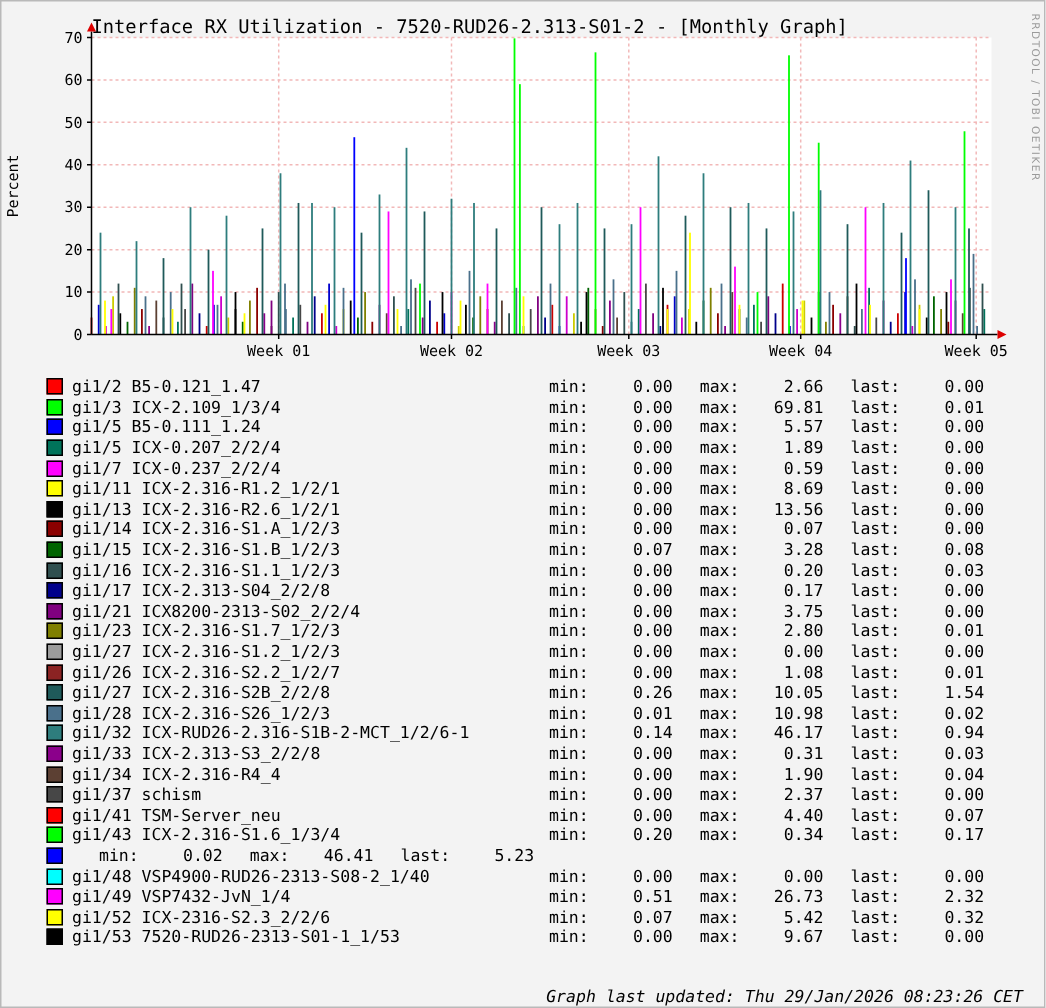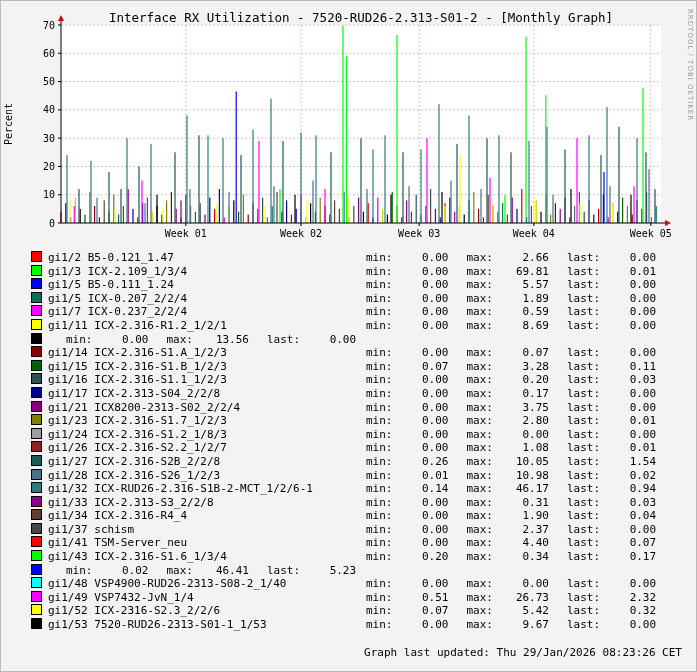--- a/index.html
+++ b/index.html
@@ -2,33 +2,33 @@
 <html><head>
 <meta charset="utf-8">
 <style>
   html,body{margin:0;padding:0;background:#e8e8e8;}
   .graph{
     position:relative;width:695px;height:670px;
     background:#f3f3f3;border:1px solid #b9b9b9;
     font-family:"DejaVu Sans Mono","Liberation Mono",monospace;
     color:#000;overflow:hidden;
   }
-  .title{position:absolute;top:9px;left:60px;width:600px;text-align:center;
+  .title{position:absolute;top:9px;left:60px;width:600px;text-align:left;
     font-size:12.5px;letter-spacing:0;white-space:nowrap;}
   .watermark{position:absolute;top:8px;right:2px;writing-mode:vertical-rl;
     font-size:7px;color:#9a9a9a;letter-spacing:1px;font-family:"DejaVu Sans","Liberation Sans",sans-serif;}
   #plot{position:absolute;top:0;left:0;}
   #plot text{font-family:"DejaVu Sans Mono","Liberation Mono",monospace;fill:#000;}
   #legend{position:absolute;top:250px;left:30px;right:16px;}
-  .lrow{display:flex;align-items:flex-start;height:13.6px;font-size:11px;white-space:pre;}
+  .lrow{display:flex;align-items:center;height:13.6px;font-size:11px;white-space:pre;}
   .lbox{width:9px;height:9px;border:1px solid #000;margin-right:6px;flex:none;box-sizing:content-box;}
   .lname{width:300px;flex:none;overflow:hidden;}
   .lkey{flex:none;margin-left:18px;}
   .lval{flex:none;width:56px;text-align:right;}
-  .footer{position:absolute;bottom:12px;right:14px;font-size:11px;}
+  .footer{position:absolute;bottom:0;right:14px;font-size:11px;font-style:italic;}
 </style>
 </head>
 <body>
 
 <div class="graph">
   <div class="title">Interface RX Utilization - 7520-RUD26-2.313-S01-2 - [Monthly Graph]</div>
   <div class="watermark">RRDTOOL / TOBI OETIKER</div>
   <svg id="plot" width="695" height="248" viewBox="0 0 695 248">
       <rect x="60" y="24" width="600" height="198" fill="#ffffff"></rect>
       <line x1="60" y1="193.71428571428572" x2="660" y2="193.71428571428572" stroke="#f2b8b8" stroke-width="1" stroke-dasharray="2,2"></line>
@@ -292,28 +292,28 @@
       <text x="649.8" y="236" text-anchor="middle" font-size="10">Week 05</text>
       <text transform="rotate(-90 11 123)" x="11" y="123" text-anchor="middle" font-size="10">Percent</text>
     </svg>
   <div id="legend">
       <div class="lrow"><span class="lbox" style="background: rgb(255, 0, 0);"></span><span class="lname">gi1/2 B5-0.121_1.47</span><span class="lkey">min:</span><span class="lval">0.00</span><span class="lkey">max:</span><span class="lval">2.66</span><span class="lkey">last:</span><span class="lval">0.00</span></div>
       <div class="lrow"><span class="lbox" style="background: rgb(0, 255, 0);"></span><span class="lname">gi1/3 ICX-2.109_1/3/4</span><span class="lkey">min:</span><span class="lval">0.00</span><span class="lkey">max:</span><span class="lval">69.81</span><span class="lkey">last:</span><span class="lval">0.01</span></div>
       <div class="lrow"><span class="lbox" style="background: rgb(0, 0, 255);"></span><span class="lname">gi1/5 B5-0.111_1.24</span><span class="lkey">min:</span><span class="lval">0.00</span><span class="lkey">max:</span><span class="lval">5.57</span><span class="lkey">last:</span><span class="lval">0.00</span></div>
       <div class="lrow"><span class="lbox" style="background: rgb(0, 115, 90);"></span><span class="lname">gi1/5 ICX-0.207_2/2/4</span><span class="lkey">min:</span><span class="lval">0.00</span><span class="lkey">max:</span><span class="lval">1.89</span><span class="lkey">last:</span><span class="lval">0.00</span></div>
       <div class="lrow"><span class="lbox" style="background: rgb(255, 0, 255);"></span><span class="lname">gi1/7 ICX-0.237_2/2/4</span><span class="lkey">min:</span><span class="lval">0.00</span><span class="lkey">max:</span><span class="lval">0.59</span><span class="lkey">last:</span><span class="lval">0.00</span></div>
       <div class="lrow"><span class="lbox" style="background: rgb(255, 255, 0);"></span><span class="lname">gi1/11 ICX-2.316-R1.2_1/2/1</span><span class="lkey">min:</span><span class="lval">0.00</span><span class="lkey">max:</span><span class="lval">8.69</span><span class="lkey">last:</span><span class="lval">0.00</span></div>
-      <div class="lrow"><span class="lbox" style="background: rgb(0, 0, 0);"></span><span class="lkey">min:</span><span class="lval">0.00</span><span class="lkey">max:</span><span class="lval">13.56</span><span class="lkey">last:</span><span class="lval">0.00</span></div>
+      <div class="lrow"><span class="lbox" style="background: rgb(0, 0, 0);"></span><span class="lname">gi1/13 ICX-2.316-R2.6_1/2/1</span><span class="lkey">min:</span><span class="lval">0.00</span><span class="lkey">max:</span><span class="lval">13.56</span><span class="lkey">last:</span><span class="lval">0.00</span></div>
       <div class="lrow"><span class="lbox" style="background: rgb(139, 0, 0);"></span><span class="lname">gi1/14 ICX-2.316-S1.A_1/2/3</span><span class="lkey">min:</span><span class="lval">0.00</span><span class="lkey">max:</span><span class="lval">0.07</span><span class="lkey">last:</span><span class="lval">0.00</span></div>
-      <div class="lrow"><span class="lbox" style="background: rgb(0, 100, 0);"></span><span class="lname">gi1/15 ICX-2.316-S1.B_1/2/3</span><span class="lkey">min:</span><span class="lval">0.07</span><span class="lkey">max:</span><span class="lval">3.28</span><span class="lkey">last:</span><span class="lval">0.11</span></div>
+      <div class="lrow"><span class="lbox" style="background: rgb(0, 100, 0);"></span><span class="lname">gi1/15 ICX-2.316-S1.B_1/2/3</span><span class="lkey">min:</span><span class="lval">0.07</span><span class="lkey">max:</span><span class="lval">3.28</span><span class="lkey">last:</span><span class="lval">0.08</span></div>
       <div class="lrow"><span class="lbox" style="background: rgb(47, 79, 79);"></span><span class="lname">gi1/16 ICX-2.316-S1.1_1/2/3</span><span class="lkey">min:</span><span class="lval">0.00</span><span class="lkey">max:</span><span class="lval">0.20</span><span class="lkey">last:</span><span class="lval">0.03</span></div>
       <div class="lrow"><span class="lbox" style="background: rgb(0, 0, 139);"></span><span class="lname">gi1/17 ICX-2.313-S04_2/2/8</span><span class="lkey">min:</span><span class="lval">0.00</span><span class="lkey">max:</span><span class="lval">0.17</span><span class="lkey">last:</span><span class="lval">0.00</span></div>
       <div class="lrow"><span class="lbox" style="background: rgb(128, 0, 128);"></span><span class="lname">gi1/21 ICX8200-2313-S02_2/2/4</span><span class="lkey">min:</span><span class="lval">0.00</span><span class="lkey">max:</span><span class="lval">3.75</span><span class="lkey">last:</span><span class="lval">0.00</span></div>
       <div class="lrow"><span class="lbox" style="background: rgb(128, 128, 0);"></span><span class="lname">gi1/23 ICX-2.316-S1.7_1/2/3</span><span class="lkey">min:</span><span class="lval">0.00</span><span class="lkey">max:</span><span class="lval">2.80</span><span class="lkey">last:</span><span class="lval">0.01</span></div>
-      <div class="lrow"><span class="lbox" style="background: rgb(156, 156, 156);"></span><span class="lname">gi1/24 ICX-2.316-S1.2_1/8/3</span><span class="lkey">min:</span><span class="lval">0.00</span><span class="lkey">max:</span><span class="lval">0.00</span><span class="lkey">last:</span><span class="lval">0.00</span></div>
+      <div class="lrow"><span class="lbox" style="background: rgb(156, 156, 156);"></span><span class="lname">gi1/27 ICX-2.316-S1.2_1/2/3</span><span class="lkey">min:</span><span class="lval">0.00</span><span class="lkey">max:</span><span class="lval">0.00</span><span class="lkey">last:</span><span class="lval">0.00</span></div>
       <div class="lrow"><span class="lbox" style="background: rgb(139, 35, 35);"></span><span class="lname">gi1/26 ICX-2.316-S2.2_1/2/7</span><span class="lkey">min:</span><span class="lval">0.00</span><span class="lkey">max:</span><span class="lval">1.08</span><span class="lkey">last:</span><span class="lval">0.01</span></div>
       <div class="lrow"><span class="lbox" style="background: rgb(31, 90, 90);"></span><span class="lname">gi1/27 ICX-2.316-S2B_2/2/8</span><span class="lkey">min:</span><span class="lval">0.26</span><span class="lkey">max:</span><span class="lval">10.05</span><span class="lkey">last:</span><span class="lval">1.54</span></div>
       <div class="lrow"><span class="lbox" style="background: rgb(74, 112, 139);"></span><span class="lname">gi1/28 ICX-2.316-S26_1/2/3</span><span class="lkey">min:</span><span class="lval">0.01</span><span class="lkey">max:</span><span class="lval">10.98</span><span class="lkey">last:</span><span class="lval">0.02</span></div>
       <div class="lrow"><span class="lbox" style="background: rgb(46, 125, 125);"></span><span class="lname">gi1/32 ICX-RUD26-2.316-S1B-2-MCT_1/2/6-1</span><span class="lkey">min:</span><span class="lval">0.14</span><span class="lkey">max:</span><span class="lval">46.17</span><span class="lkey">last:</span><span class="lval">0.94</span></div>
       <div class="lrow"><span class="lbox" style="background: rgb(139, 0, 139);"></span><span class="lname">gi1/33 ICX-2.313-S3_2/2/8</span><span class="lkey">min:</span><span class="lval">0.00</span><span class="lkey">max:</span><span class="lval">0.31</span><span class="lkey">last:</span><span class="lval">0.03</span></div>
       <div class="lrow"><span class="lbox" style="background: rgb(92, 64, 51);"></span><span class="lname">gi1/34 ICX-2.316-R4_4</span><span class="lkey">min:</span><span class="lval">0.00</span><span class="lkey">max:</span><span class="lval">1.90</span><span class="lkey">last:</span><span class="lval">0.04</span></div>
       <div class="lrow"><span class="lbox" style="background: rgb(71, 71, 71);"></span><span class="lname">gi1/37 schism</span><span class="lkey">min:</span><span class="lval">0.00</span><span class="lkey">max:</span><span class="lval">2.37</span><span class="lkey">last:</span><span class="lval">0.00</span></div>
       <div class="lrow"><span class="lbox" style="background: rgb(255, 0, 0);"></span><span class="lname">gi1/41 TSM-Server_neu</span><span class="lkey">min:</span><span class="lval">0.00</span><span class="lkey">max:</span><span class="lval">4.40</span><span class="lkey">last:</span><span class="lval">0.07</span></div>
       <div class="lrow"><span class="lbox" style="background: rgb(0, 255, 0);"></span><span class="lname">gi1/43 ICX-2.316-S1.6_1/3/4</span><span class="lkey">min:</span><span class="lval">0.20</span><span class="lkey">max:</span><span class="lval">0.34</span><span class="lkey">last:</span><span class="lval">0.17</span></div>
       <div class="lrow"><span class="lbox" style="background: rgb(0, 0, 255);"></span><span class="lkey">min:</span><span class="lval">0.02</span><span class="lkey">max:</span><span class="lval">46.41</span><span class="lkey">last:</span><span class="lval">5.23</span></div>

